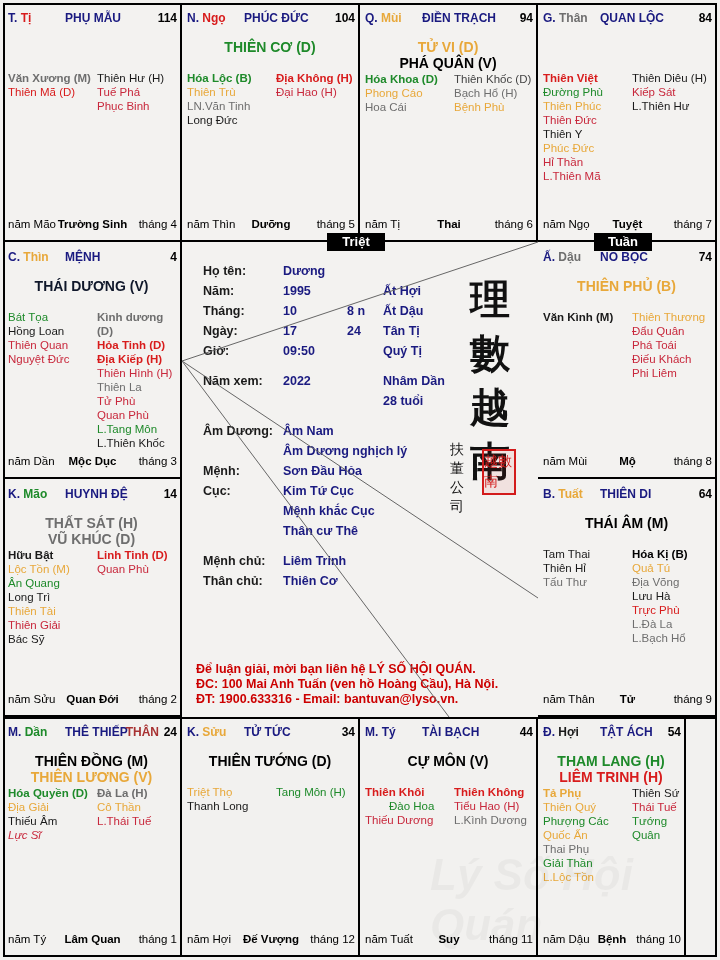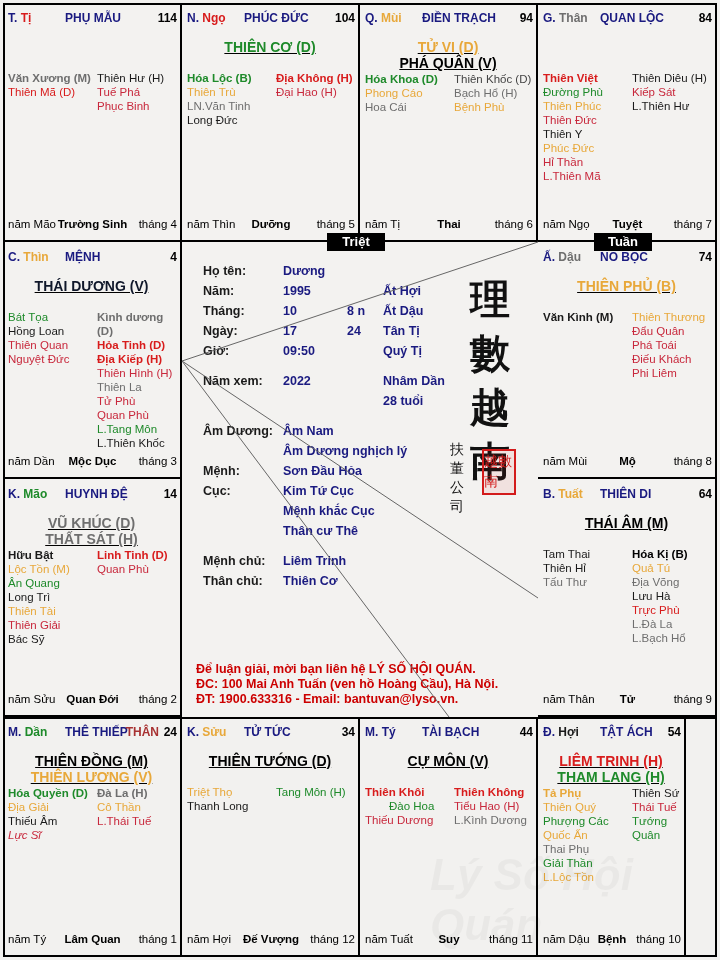--- a/index.html
+++ b/index.html
@@ -3,21 +3,21 @@
 <meta charset="utf-8">
 <style>
   * { box-sizing: border-box; margin: 0; padding: 0; }
   body { width: 720px; height: 960px; background: #f2f1ef; font-family: "Liberation Sans", sans-serif; font-size: 12px; position: relative; overflow: hidden; }
   .chart { position: absolute; left: 3px; top: 3px; width: 714px; height: 716px; border: 2px solid #000; background: #f3f2f0; }
   .cell { position: absolute; border-right: 2px solid #000; border-bottom: 2px solid #000; }
   .cell .hdr { position: absolute; top: 8px; left: 5px; right: 3px; height: 16px; font-weight: bold; font-size: 12px; }
   .cell .hdr .can { position: absolute; left: 0; color: #1a1a80; }
   .cell .hdr .pal { position: absolute; left: 57px; color: #1a1a80; }
   .cell .hdr .age { position: absolute; right: 0; color: #000; }
-  .cell .main { position: absolute; top: 36px; left: 0; right: 0; text-align: center; font-weight: bold; font-size: 14px; line-height: 16px; text-decoration: underline; }
+  .cell .main { position: absolute; top: 36px; left: 0; right: 0; text-align: center; font-weight: bold; font-size: 14px; line-height: 16px; }
   .cell .stars { position: absolute; left: 5px; right: 2px; font-size: 11.5px; line-height: 14px; }
   .cell .stars .col { position: absolute; top: 0; }
   .cell .stars .col.l { left: 0; }
   .cell .stars .col.r { left: 89px; }
   .cell .ftr { position: absolute; bottom: 8px; left: 5px; right: 3px; height: 14px; font-size: 11.5px; }
   .cell .ftr .yr { position: absolute; left: 0; }
   .cell .ftr .ts { position: absolute; left: 0; right: 0; text-align: center; font-weight: bold; }
   .cell .ftr .mo { position: absolute; right: 0; }
   .center { position: absolute; left: 179px; top: 239px; width: 356px; height: 476px; border-right: 2px solid #000; border-bottom: 2px solid #000; }
   .info { position: absolute; left: 21px; font-size: 12.5px; font-weight: bold; color: #1a1a1a; }
@@ -208,22 +208,22 @@
     </div>
   </div>
 
 <div class="cell" style="left:3px;top:479px;width:179px;height:238px;">
     <div class="hdr">
       <span class="can"><span>K.</span> <span style="color:#1e8a2a">Mão</span></span>
       <span class="pal">HUYNH ĐỆ</span>
       <span class="age">14</span>
     </div>
     <div class="main">
+      <div style="color:#6e6e6e">THẤT SÁT (H)</div>
       <div style="color:#6e6e6e">VŨ KHÚC (D)</div>
-      <div style="color:#6e6e6e">THẤT SÁT (H)</div>
     </div>
     <div class="stars" style="top:69px;">
       <div class="col l">
         <div style="color:#1a1a1a;font-weight:bold;">Hữu Bật</div>
         <div style="color:#e8a83a;">Lộc Tồn (M)</div>
         <div style="color:#1e8a2a;">Ân Quang</div>
         <div style="color:#1a1a1a;">Long Trì</div>
         <div style="color:#e8a83a;">Thiên Tài</div>
         <div style="color:#c8283c;">Thiên Giải</div>
         <div style="color:#1a1a1a;">Bác Sỹ</div>
@@ -352,22 +352,22 @@
       <span class="mo">tháng 11</span>
     </div>
   </div>
 <div class="cell" style="left:538px;top:717px;width:148px;height:240px;">
     <div class="hdr">
       <span class="can"><span>Đ.</span> <span style="color:#1a1a1a">Hợi</span></span>
       <span class="pal">TẬT ÁCH</span>
       <span class="age">54</span>
     </div>
     <div class="main">
+      <div style="color:#1e8a2a">THAM LANG (H)</div>
       <div style="color:#d81c1c">LIÊM TRINH (H)</div>
-      <div style="color:#1e8a2a">THAM LANG (H)</div>
     </div>
     <div class="stars" style="top:69px;">
       <div class="col l">
         <div style="color:#e8a83a;font-weight:bold;">Tả Phụ</div>
         <div style="color:#e8a83a;">Thiên Quý</div>
         <div style="color:#1e8a2a;">Phượng Các</div>
         <div style="color:#e8a83a;">Quốc Ấn</div>
         <div style="color:#6e6e6e;">Thai Phụ</div>
         <div style="color:#1e8a2a;">Giải Thần</div>
         <div style="color:#e8a83a;">L.Lộc Tồn</div>

